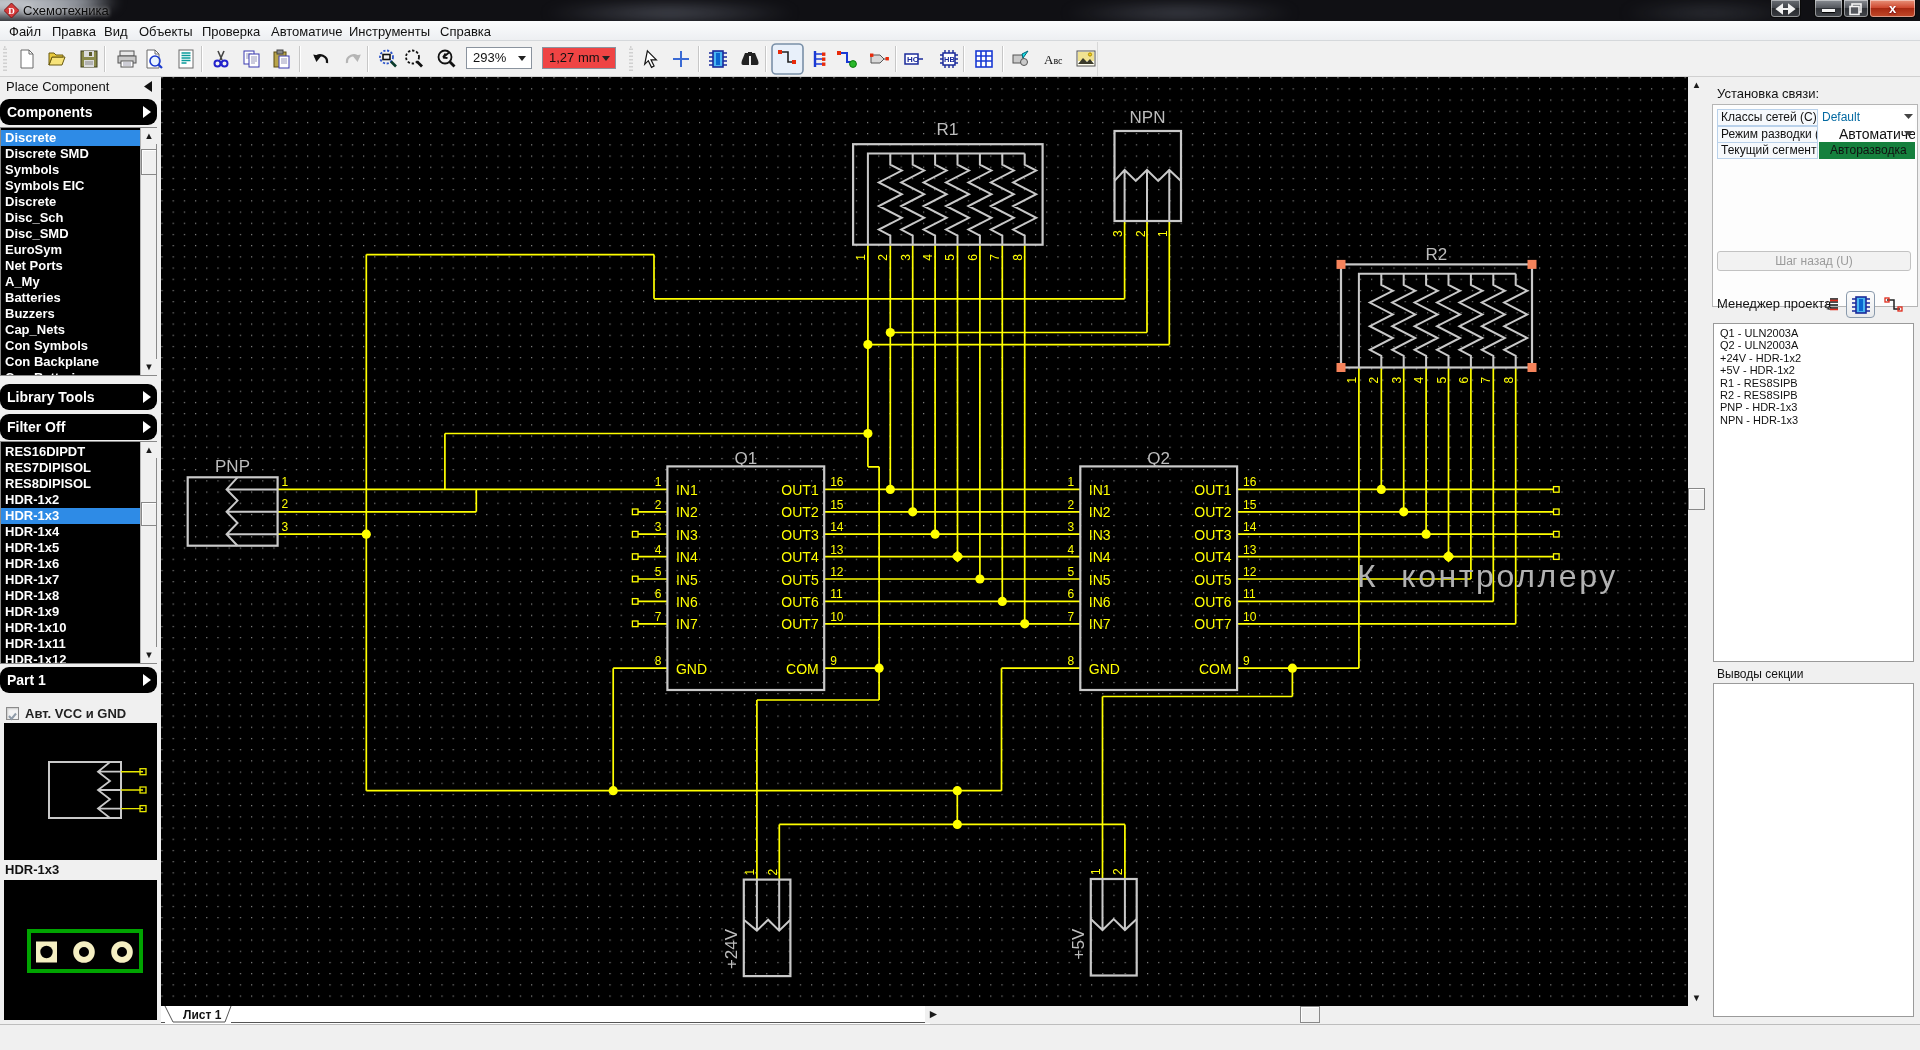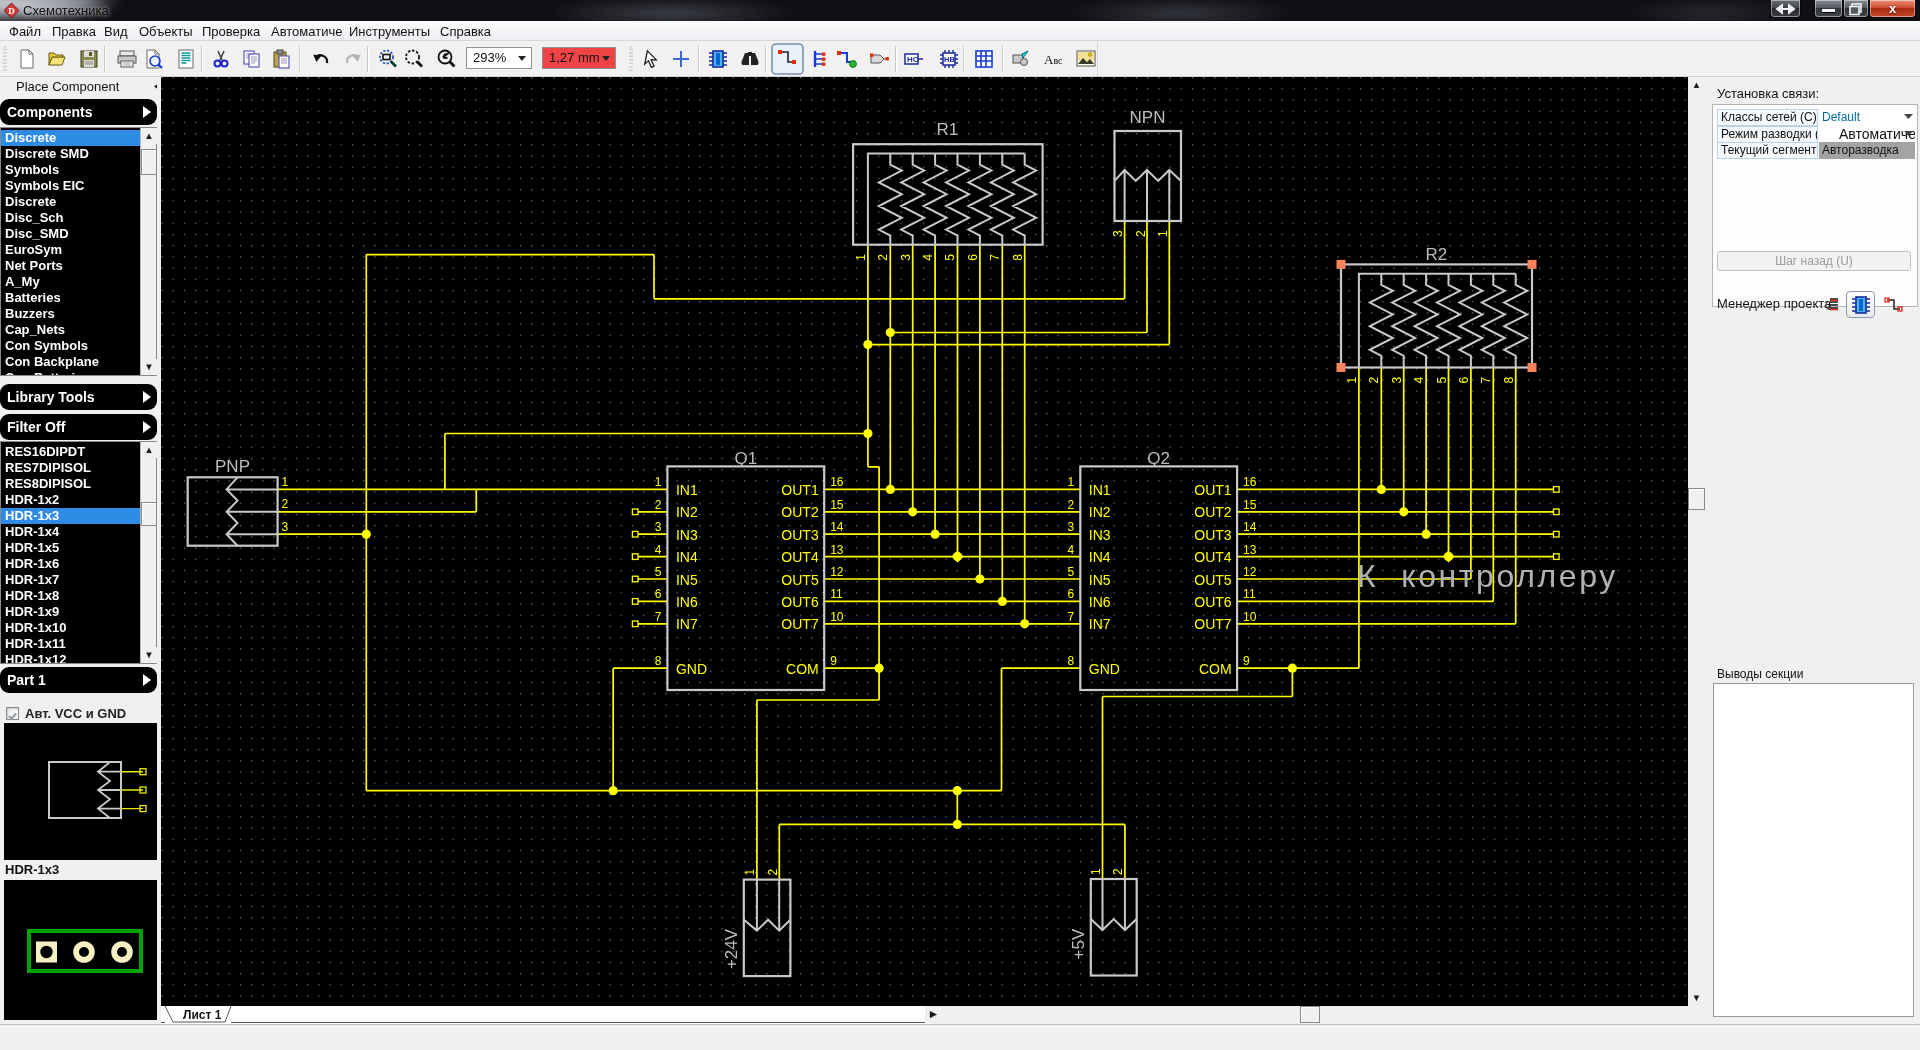--- a/index.html
+++ b/index.html
@@ -228,21 +228,21 @@
     </g>
 </svg>
 <div class="abs" style="left:466px;top:47px;width:66px;height:22px;background:#fff;border:1px solid #8a939e;font-size:13px;color:#111;line-height:20px;padding-left:6px">293%<svg class="abs" style="right:2px;top:0px" width="14" height="20">
       <path d="M3 8l4 5l4-5z" fill="#222"></path>
     </svg></div>
 <div class="abs" style="left:542px;top:47px;width:74px;height:22px;background:#ef4444;border:1px solid #8a939e;font-size:13px;color:#111;line-height:20px;padding-left:6px">1,27 mm<svg class="abs" style="right:2px;top:0px" width="14" height="20">
       <path d="M3 8l4 5l4-5z" fill="#222"></path>
     </svg></div>
 <div class="abs" style="left:1097px;top:42px;width:1px;height:34px;background:#d8d8d8"></div>
 <div id="leftpanel">
-<div class="abs" style="left:10px;top:0;width:157px;height:20px;background:#f0f0f0;font-size:13px;color:#111;padding-left:6px;line-height:19px">Place Component<svg class="abs" style="right:3px;top:3px" width="12" height="13">
+<div class="abs" style="left:0;top:0;width:157px;height:20px;background:#f0f0f0;font-size:13px;color:#111;padding-left:6px;line-height:19px">Place Component<svg class="abs" style="right:3px;top:3px" width="12" height="13">
         <path d="M10 1v11L2 6.5z" fill="#111"></path>
       </svg></div>
 <div class="blackbar" style="top:22px">Components<div class="tri-r"></div></div>
 <div class="lbox" style="top:50px;height:249px">
 <div class="lrow sel">Discrete</div>
 <div class="lrow">Discrete SMD</div>
 <div class="lrow">Symbols</div>
 <div class="lrow">Symbols EIC</div>
 <div class="lrow">Discrete</div>
 <div class="lrow">Disc_Sch</div>
@@ -489,40 +489,50 @@
 <div class="abs" style="left:4px;top:27px;width:206px;height:203px;background:#fdfdfd;border:1px solid #b5b5b5">
 <div class="abs" style="left:4px;top:4px;width:101px;height:17px;border:1px solid #b9d1ea;background:#f6f9fc;font-size:12px;color:#111;line-height:15px;padding-left:3px;white-space:nowrap;overflow:hidden">Классы сетей (C):</div>
 <div class="abs" style="left:106px;top:4px;width:96px;height:17px;background:#fff;font-size:12px;color:#0369a1;line-height:16px;padding-left:3px;white-space:nowrap;overflow:hidden">Default<svg class="abs" style="right:0;top:3px" width="13" height="10">
           <path d="M2 2l4.5 5L11 2z" fill="#444"></path>
         </svg></div>
 <div class="abs" style="left:4px;top:20.5px;width:101px;height:17px;border:1px solid #b9d1ea;background:#f6f9fc;font-size:12px;color:#111;line-height:15px;padding-left:3px;white-space:nowrap;overflow:hidden">Режим разводки (M</div>
 <div class="abs" style="left:106px;top:20.5px;width:96px;height:17px;background:#fff;font-size:14px;color:#111;line-height:16px;padding-left:20px;white-space:nowrap;overflow:hidden">Автоматиче<svg class="abs" style="right:0;top:3px" width="13" height="10">
           <path d="M2 2l4.5 5L11 2z" fill="#444"></path>
         </svg></div>
 <div class="abs" style="left:4px;top:37px;width:101px;height:17px;border:1px solid #b9d1ea;background:#f6f9fc;font-size:12px;color:#111;line-height:15px;padding-left:3px;white-space:nowrap;overflow:hidden">Текущий сегмент (S</div>
-<div class="abs" style="left:106px;top:37px;width:96px;height:17px;background:#a3a3a3;font-size:12px;color:#111;line-height:16px;padding-left:3px;white-space:nowrap;overflow:hidden">Авторазводка</div>
+<div class="abs" style="left:106px;top:37px;width:96px;height:17px;background:#15803d;font-size:12px;color:#111;line-height:16px;padding-left:11px;white-space:nowrap;overflow:hidden">Авторазводка</div>
 <div class="abs" style="left:4px;top:146px;width:194px;height:20px;background:#f2f2f2;border:1px solid #c2c2c2;border-radius:3px;color:#9b9b9b;font-size:12px;text-align:center;line-height:19px">Шаг назад (U)</div>
 </div>
 <div class="rp-label" style="left:9px;top:219px">Менеджер проекта</div>
 <svg class="abs" style="left:117px;top:220px" width="14" height="15">
       <path d="M5 2h8M5 5h8M5 8h8M5 11h8" stroke="#111" stroke-width="1.6"></path>
       <path d="M5 3.5h8M5 12.5h8" stroke="#e02a1a" stroke-width="1.4"></path>
       <path d="M3 4C0 6 0 10 3 11l-2 1 4 1-1-4-1 2C1 10 1 7 3 5z" fill="#333"></path>
     </svg>
 <div class="abs" style="left:138px;top:214px;width:29px;height:27px;background:linear-gradient(#fdfdfd,#e8eaec);border:1px solid #8a9aac;border-radius:4px"></div>
 <svg class="abs" style="left:143px;top:218px" width="20" height="20" viewBox="0 0 20 20">
       <rect x="5" y="2" width="10" height="16" fill="#49b6f1" stroke="#1a2a9a" stroke-width="1.6"></rect>
       <path d="M5 4H1M5 8H1M5 12H1M5 16H1M19 4h-4M19 8h-4M19 12h-4M19 16h-4" stroke="#1a2a9a" stroke-width="1.6"></path>
       <rect x="8" y="4" width="4" height="12" fill="#0a66d0"></rect>
     </svg>
 <svg class="abs" style="left:175px;top:219px" width="20" height="18">
       <path d="M4 4h7v9h6" fill="none" stroke="#222" stroke-width="1.5"></path>
       <rect x="2" y="2" width="4" height="4" fill="none" stroke="#e02a1a" stroke-width="1.3"></rect>
       <rect x="15" y="11" width="4" height="4" fill="none" stroke="#e02a1a" stroke-width="1.3"></rect>
     </svg>
+<div class="abs" style="left:5px;top:246px;width:201px;height:339px;background:#fff;border:1px solid #9a9a9a;font-size:11px;color:#111;line-height:12.4px;padding:3px 0 0 6px">
+Q1 - ULN2003A<br>
+Q2 - ULN2003A<br>
++24V - HDR-1x2<br>
++5V - HDR-1x2<br>
+R1 - RES8SIPB<br>
+R2 - RES8SIPB<br>
+PNP - HDR-1x3<br>
+NPN - HDR-1x3<br>
+</div>
 <div class="rp-label" style="left:9px;top:590px;font-size:12px">Выводы секции</div>
 <div class="abs" style="left:5px;top:606px;width:201px;height:334px;background:#fff;border:1px solid #9a9a9a"></div>
 </div>
 <div class="statusbar">
 
 
 
 
 
 </div>

